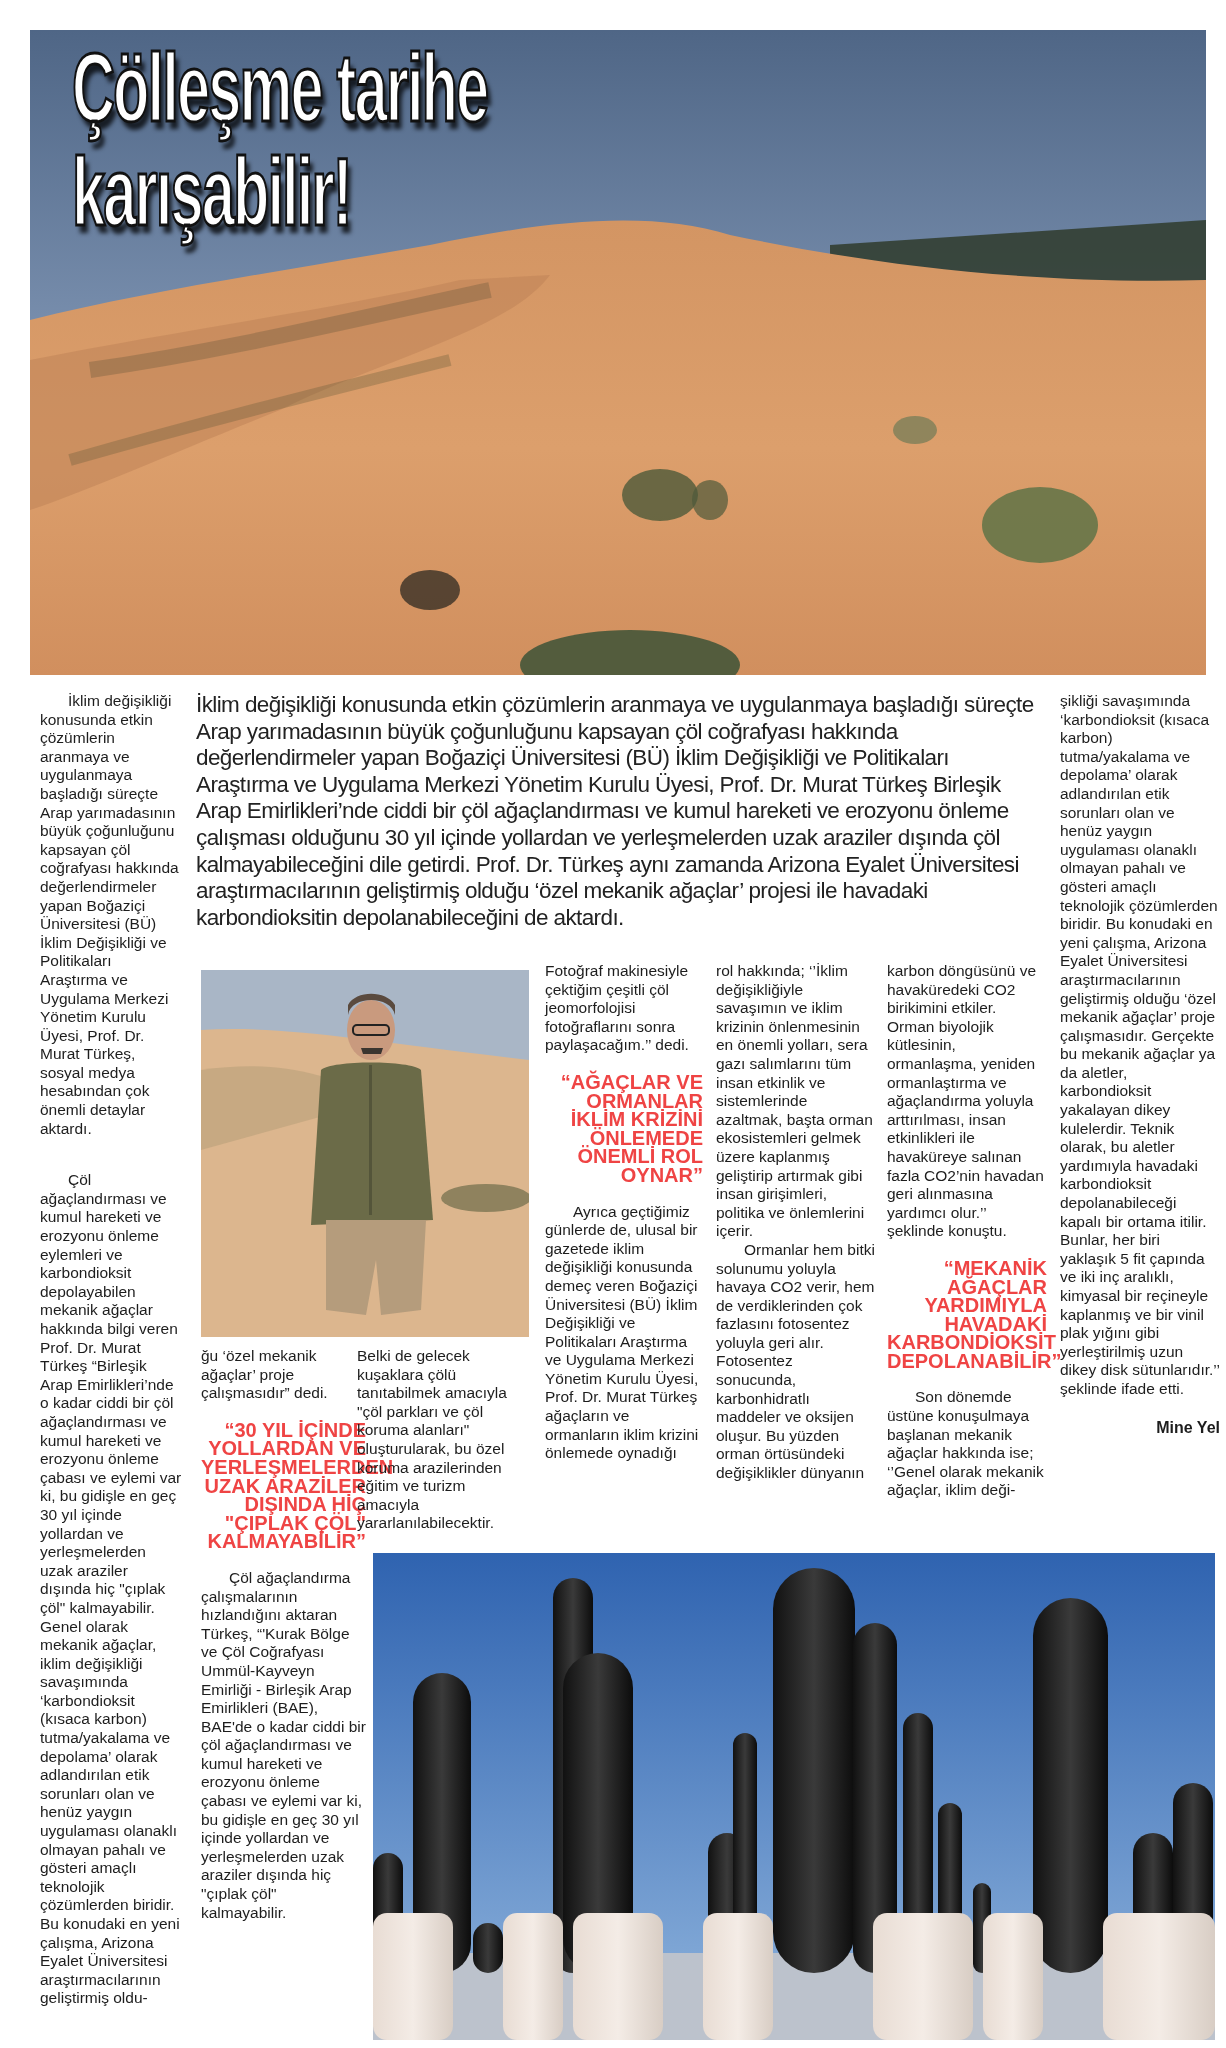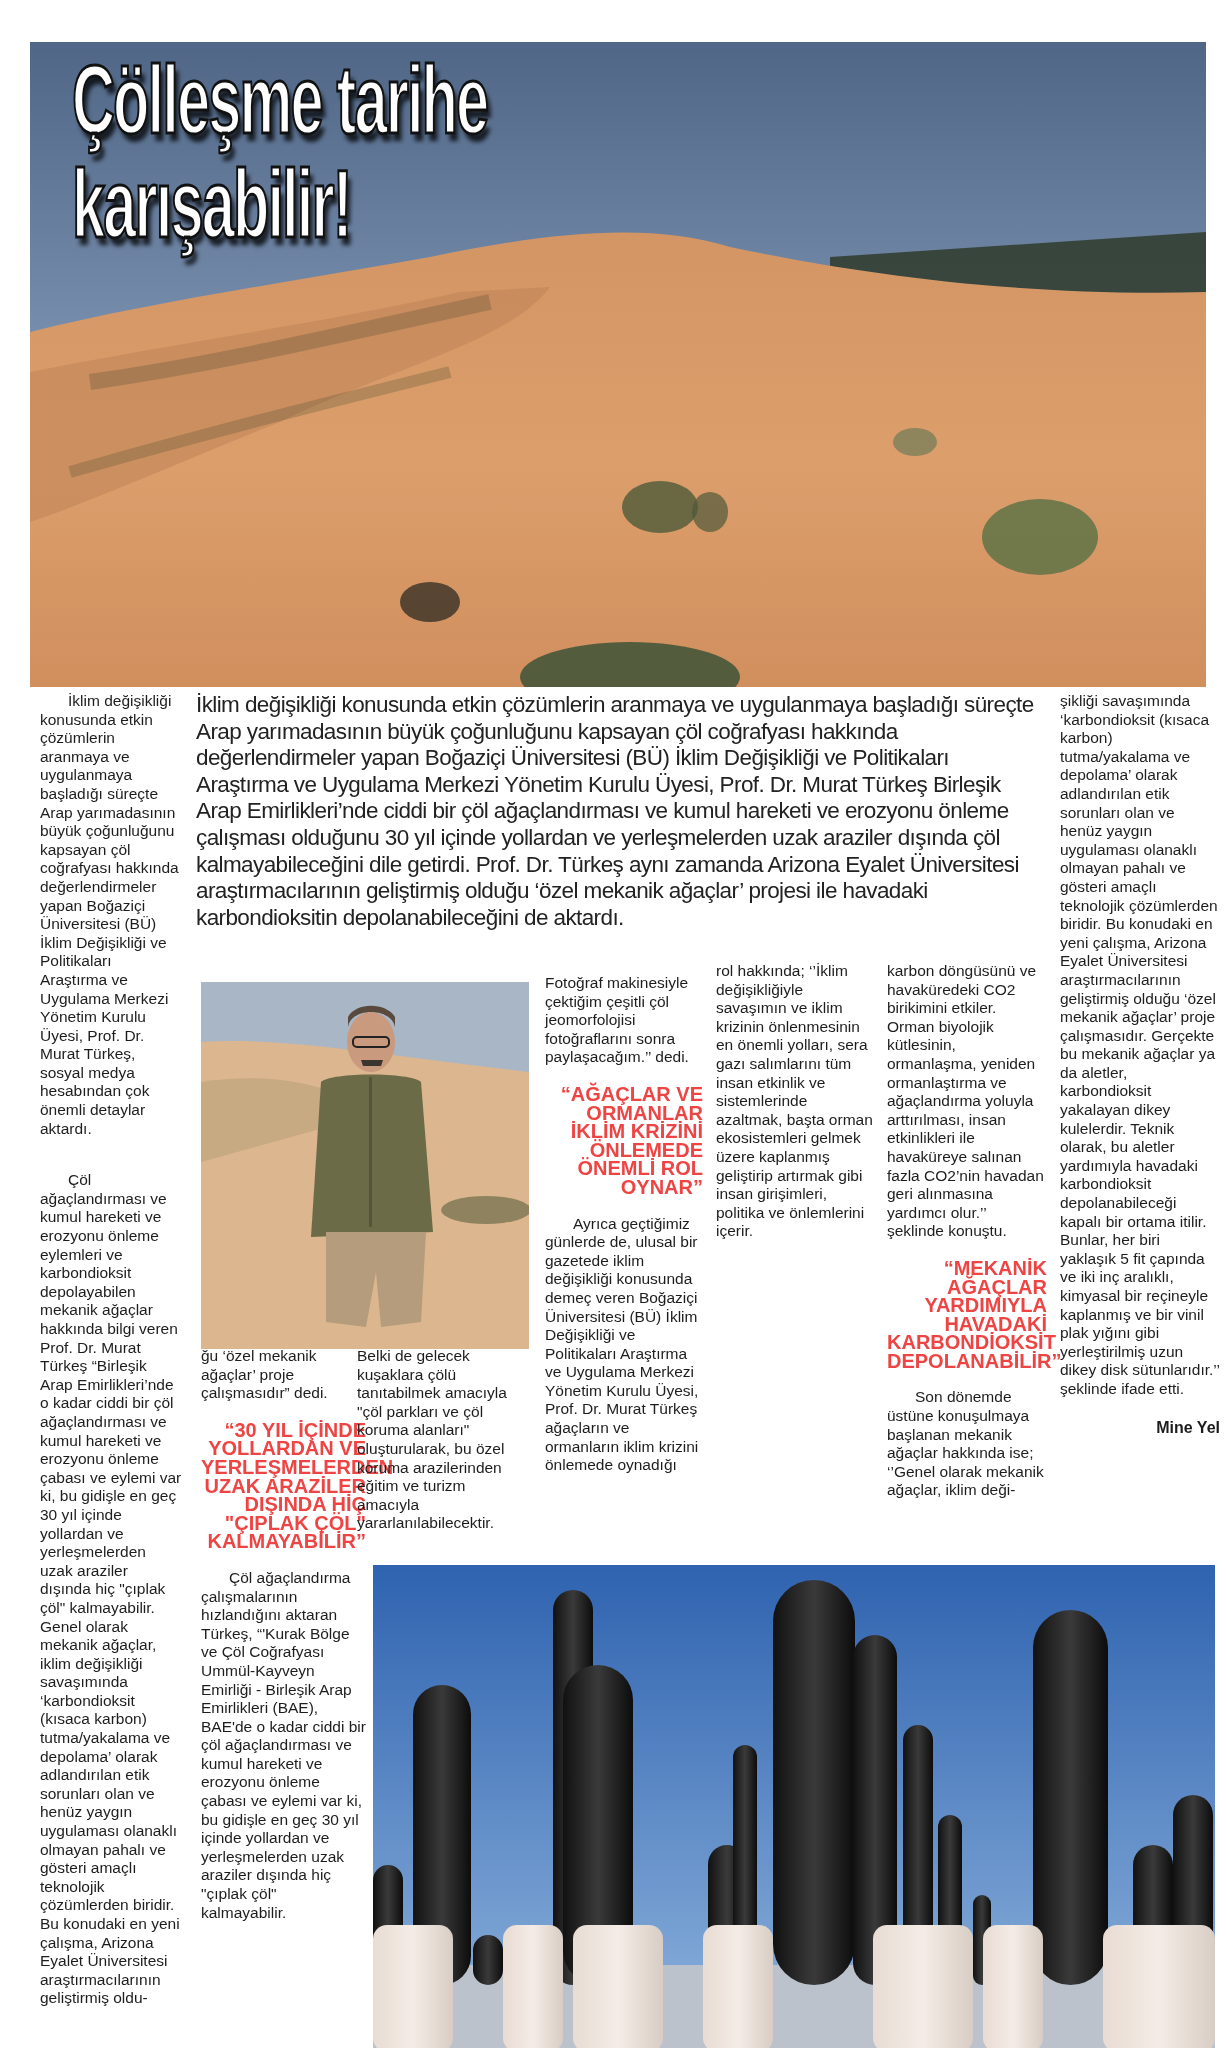--- a/index.html
+++ b/index.html
@@ -25,21 +25,21 @@
   .col p + p { margin-top: 33px; }
   .col p.tight { margin-top: 0; }
   .col h3 { margin: 18px 0 18px 0; text-align: right; font-size: 20px; line-height: 18.6px;
             font-weight: bold; color: #ef4444; }
   .lead { font-family: "Liberation Sans Narrow", "Liberation Sans", sans-serif;
           font-size: 22.5px; line-height: 26.6px; color: #222; letter-spacing: -0.6px; }
   .lead p { margin: 0; }
   .byline { font-weight: bold; font-size: 16px; text-align: right; margin-top: 20px; }
 
   
-  .photo { overflow: hidden; margin-top: 12px; }
+  .photo { overflow: hidden; }
   .photo svg { display: block; width: 100%; height: 100%; }
 </style>
 </head>
 <body>
 
 <div id="hero" class="abs photo">
   <svg viewBox="0 0 1176 645" preserveAspectRatio="none">
     <defs>
       <linearGradient id="sky" x1="0" y1="0" x2="0" y2="1">
         <stop offset="0" stop-color="#4f6686"></stop>
@@ -100,28 +100,29 @@
 <div class="abs col" style="left:201px; top:1347px; width:165px;">
   <p>ğu ‘özel mekanik ağaçlar’ proje çalışmasıdır” dedi.</p>
   <h3>“30 YIL İÇİNDE YOLLARDAN VE YERLEŞMELERDEN UZAK ARAZİLER DIŞINDA HİÇ "ÇIPLAK ÇÖL" KALMAYABİLİR”</h3>
   <p class="ind">Çöl ağaçlandırma çalışmalarının hızlandığını aktaran Türkeş, “'Kurak Bölge ve Çöl Coğrafyası Ummül-Kayveyn Emirliği - Birleşik Arap Emirlikleri (BAE),  BAE'de o kadar ciddi bir çöl ağaçlandırması ve kumul hareketi ve erozyonu önleme çabası ve eylemi var ki, bu gidişle en geç 30 yıl içinde yollardan ve yerleşmelerden uzak araziler dışında hiç "çıplak çöl" kalmayabilir.</p>
 </div>
 
 <div class="abs col" style="left:357px; top:1347px; width:160px;">
   <p>Belki de gelecek kuşaklara çölü tanıtabilmek amacıyla "çöl parkları ve çöl koruma alanları" oluşturularak, bu özel koruma arazilerinden eğitim ve turizm amacıyla yararlanılabilecektir.</p>
 </div>
 
-<div class="abs col" style="left:545px; top:962px; width:158px;margin-top:12px;">
+<div class="abs col" style="left:545px; top:962px; width:158px;">
   <p>Fotoğraf makinesiyle çektiğim çeşitli çöl jeomorfolojisi fotoğraflarını sonra paylaşacağım.’’ dedi.</p>
   <h3>“AĞAÇLAR VE ORMANLAR İKLİM KRİZİNİ ÖNLEMEDE ÖNEMLİ ROL OYNAR”</h3>
   <p class="ind">Ayrıca geçtiğimiz günlerde de, ulusal bir gazetede iklim değişikliği konusunda demeç veren Boğaziçi Üniversitesi (BÜ) İklim Değişikliği ve Politikaları Araştırma ve Uygulama Merkezi Yönetim Kurulu Üyesi, Prof. Dr. Murat Türkeş ağaçların ve ormanların iklim krizini önlemede oynadığı</p>
 </div>
 
 <div class="abs col" style="left:716px; top:962px; width:160px;">
   <p>rol hakkında; ‘’İklim değişikliğiyle savaşımın ve iklim krizinin önlenmesinin en önemli yolları, sera gazı salımlarını tüm insan etkinlik ve sistemlerinde azaltmak, başta orman ekosistemleri gelmek üzere kaplanmış geliştirip artırmak gibi insan girişimleri, politika ve önlemlerini içerir.</p>
+  <p class="ind tight">Ormanlar hem bitki solunumu yoluyla havaya CO2 verir, hem de verdiklerinden çok fazlasını fotosentez yoluyla geri alır. Fotosentez sonucunda, karbonhidratlı maddeler ve oksijen oluşur. Bu yüzden orman örtüsündeki değişiklikler dünyanın</p>
 </div>
 
 <div class="abs col" style="left:887px; top:962px; width:160px;">
   <p>karbon döngüsünü ve havaküredeki CO2 birikimini etkiler. Orman biyolojik kütlesinin, ormanlaşma, yeniden ormanlaştırma ve ağaçlandırma yoluyla arttırılması, insan etkinlikleri ile havaküreye salınan fazla CO2’nin havadan geri alınmasına yardımcı olur.’’ şeklinde konuştu.</p>
   <h3>“MEKANİK AĞAÇLAR YARDIMIYLA HAVADAKİ KARBONDİOKSİT DEPOLANABİLİR”</h3>
   <p class="ind">Son dönemde üstüne konuşulmaya başlanan mekanik ağaçlar hakkında ise;  ‘’Genel olarak mekanik ağaçlar, iklim deği-</p>
 </div>
 
 <div class="abs col" style="left:1060px; top:692px; width:160px;">
   <p>şikliği savaşımında ‘karbondioksit (kısaca karbon) tutma/yakalama ve depolama’ olarak adlandırılan etik sorunları olan ve henüz yaygın uygulaması olanaklı olmayan pahalı ve gösteri amaçlı teknolojik çözümlerden biridir. Bu konudaki en yeni çalışma, Arizona Eyalet Üniversitesi araştırmacılarının geliştirmiş olduğu ‘özel mekanik ağaçlar’ proje çalışmasıdır. Gerçekte bu mekanik ağaçlar ya da aletler, karbondioksit yakalayan dikey kulelerdir. Teknik olarak, bu aletler yardımıyla havadaki karbondioksit depolanabileceği kapalı bir ortama itilir. Bunlar, her biri yaklaşık 5 fit çapında ve iki inç aralıklı, kimyasal bir reçineyle kaplanmış ve bir vinil plak yığını gibi yerleştirilmiş uzun dikey disk sütunlarıdır.’’ şeklinde ifade etti.</p>

